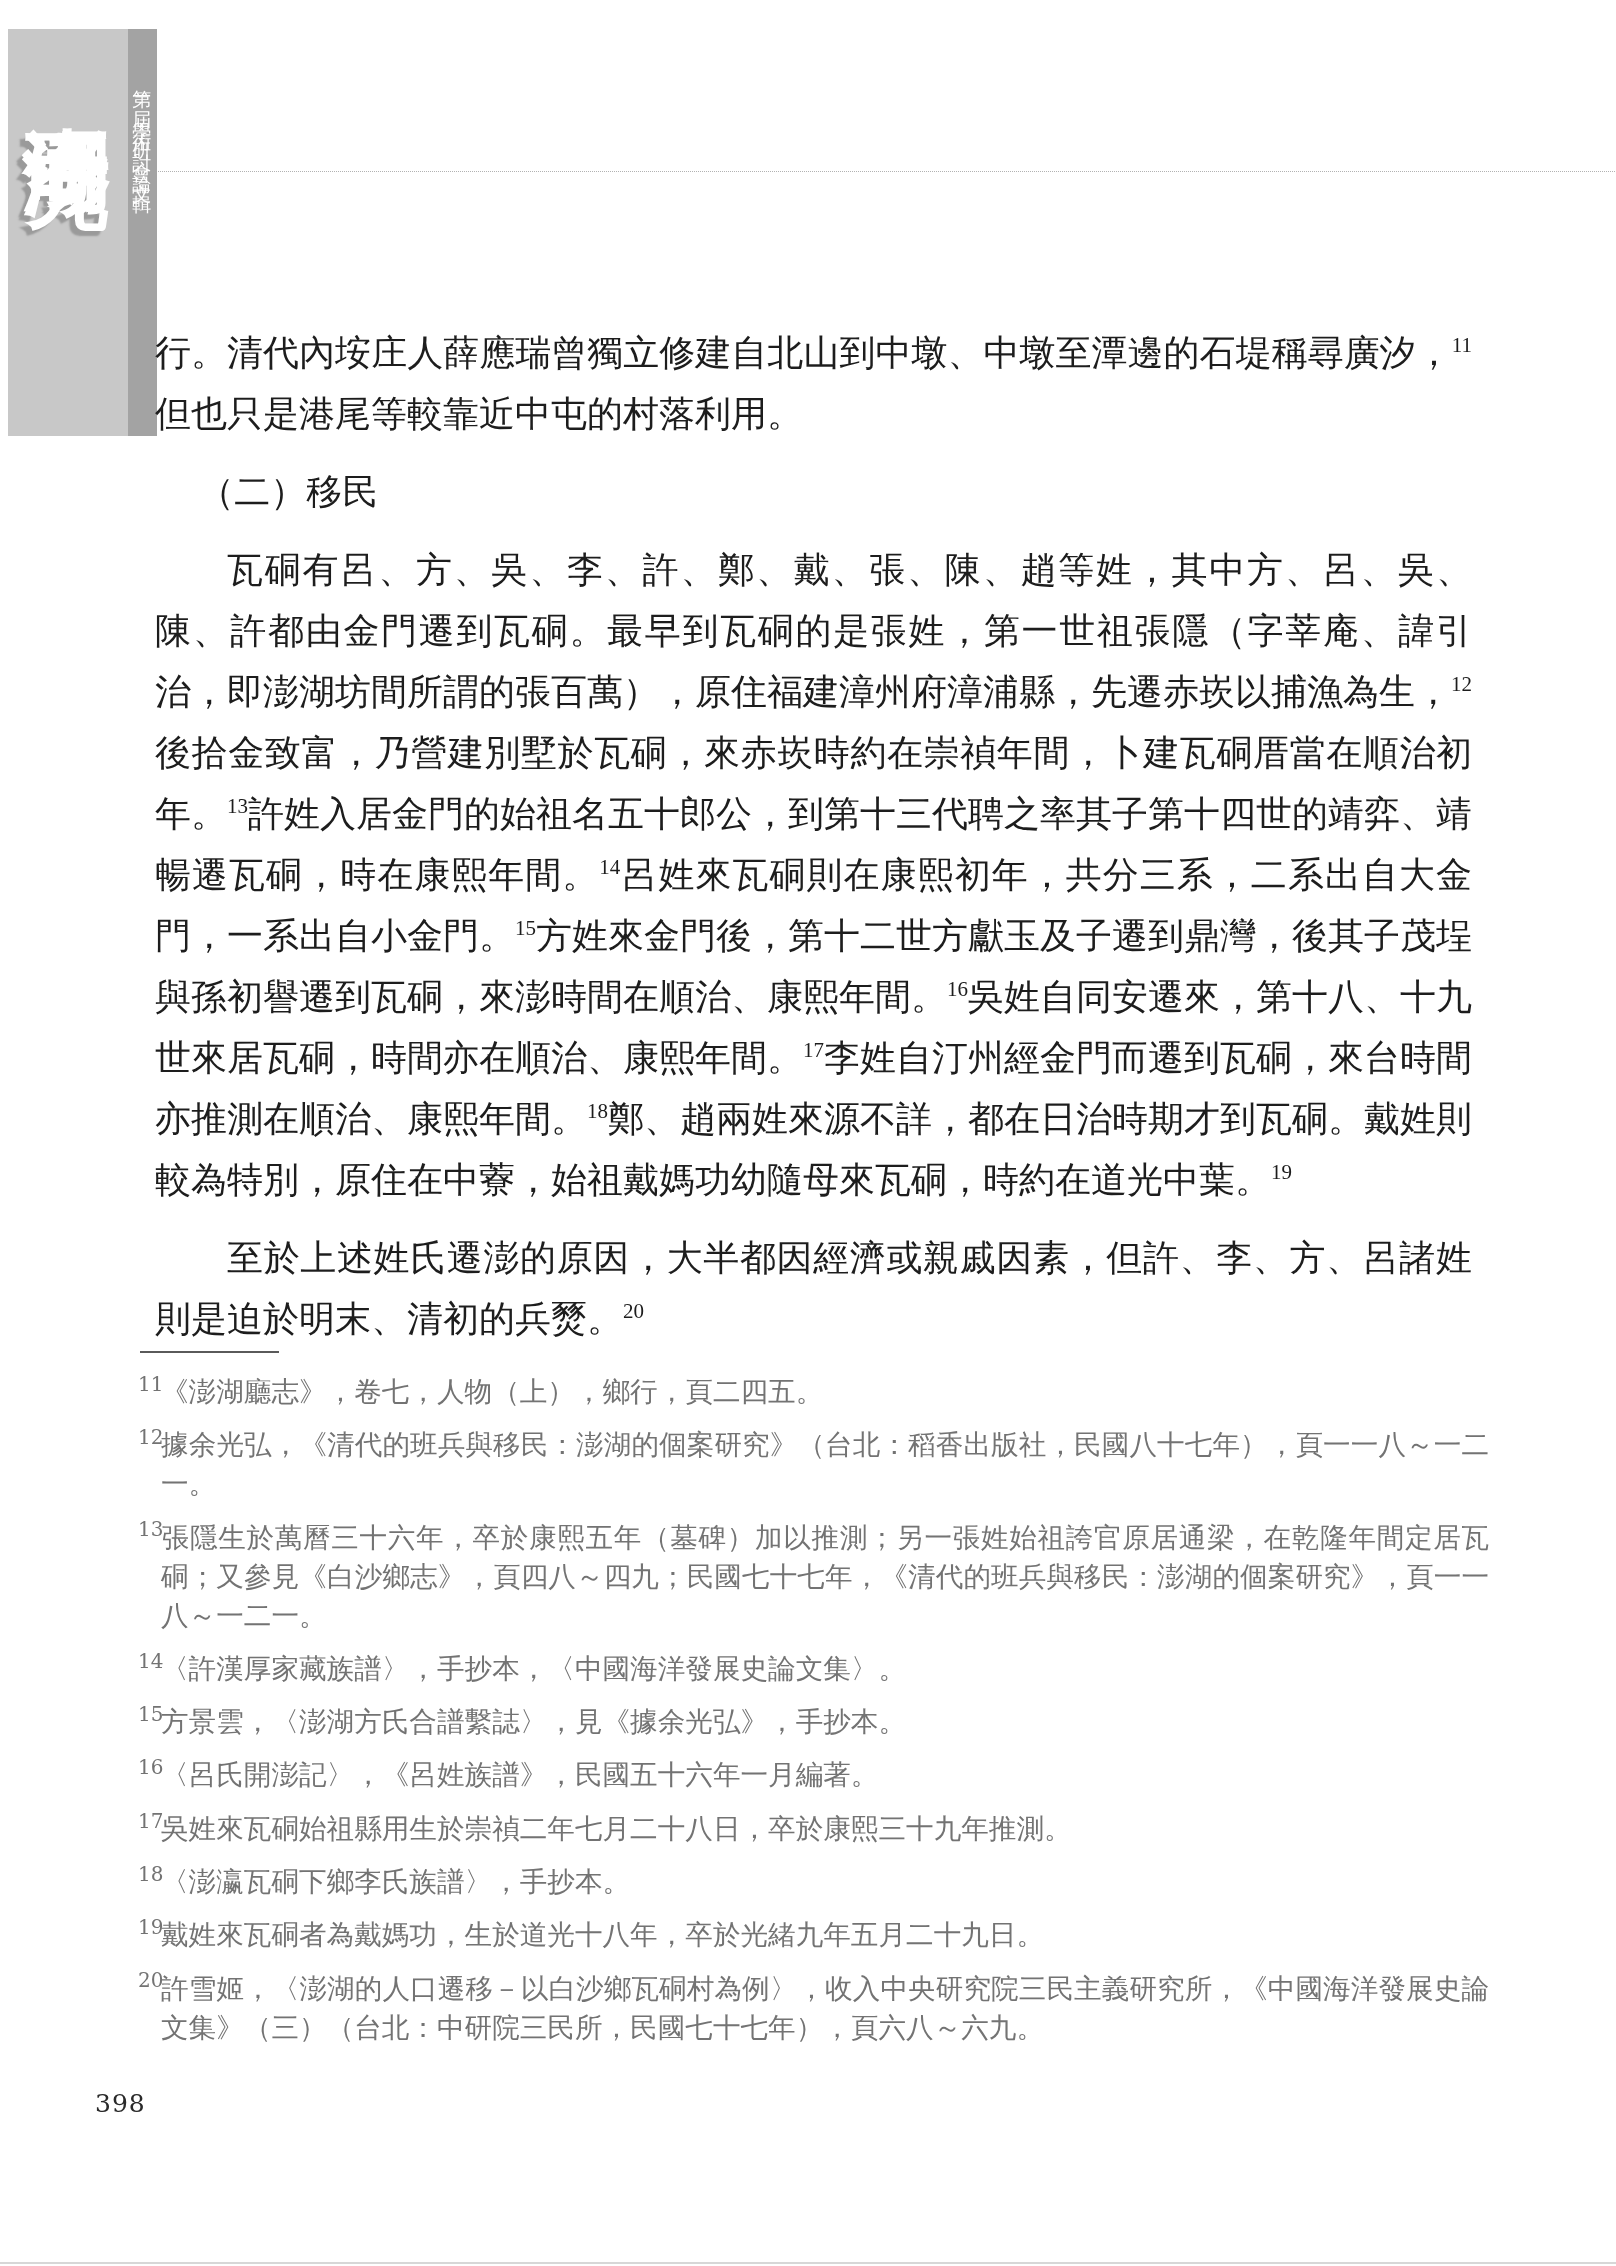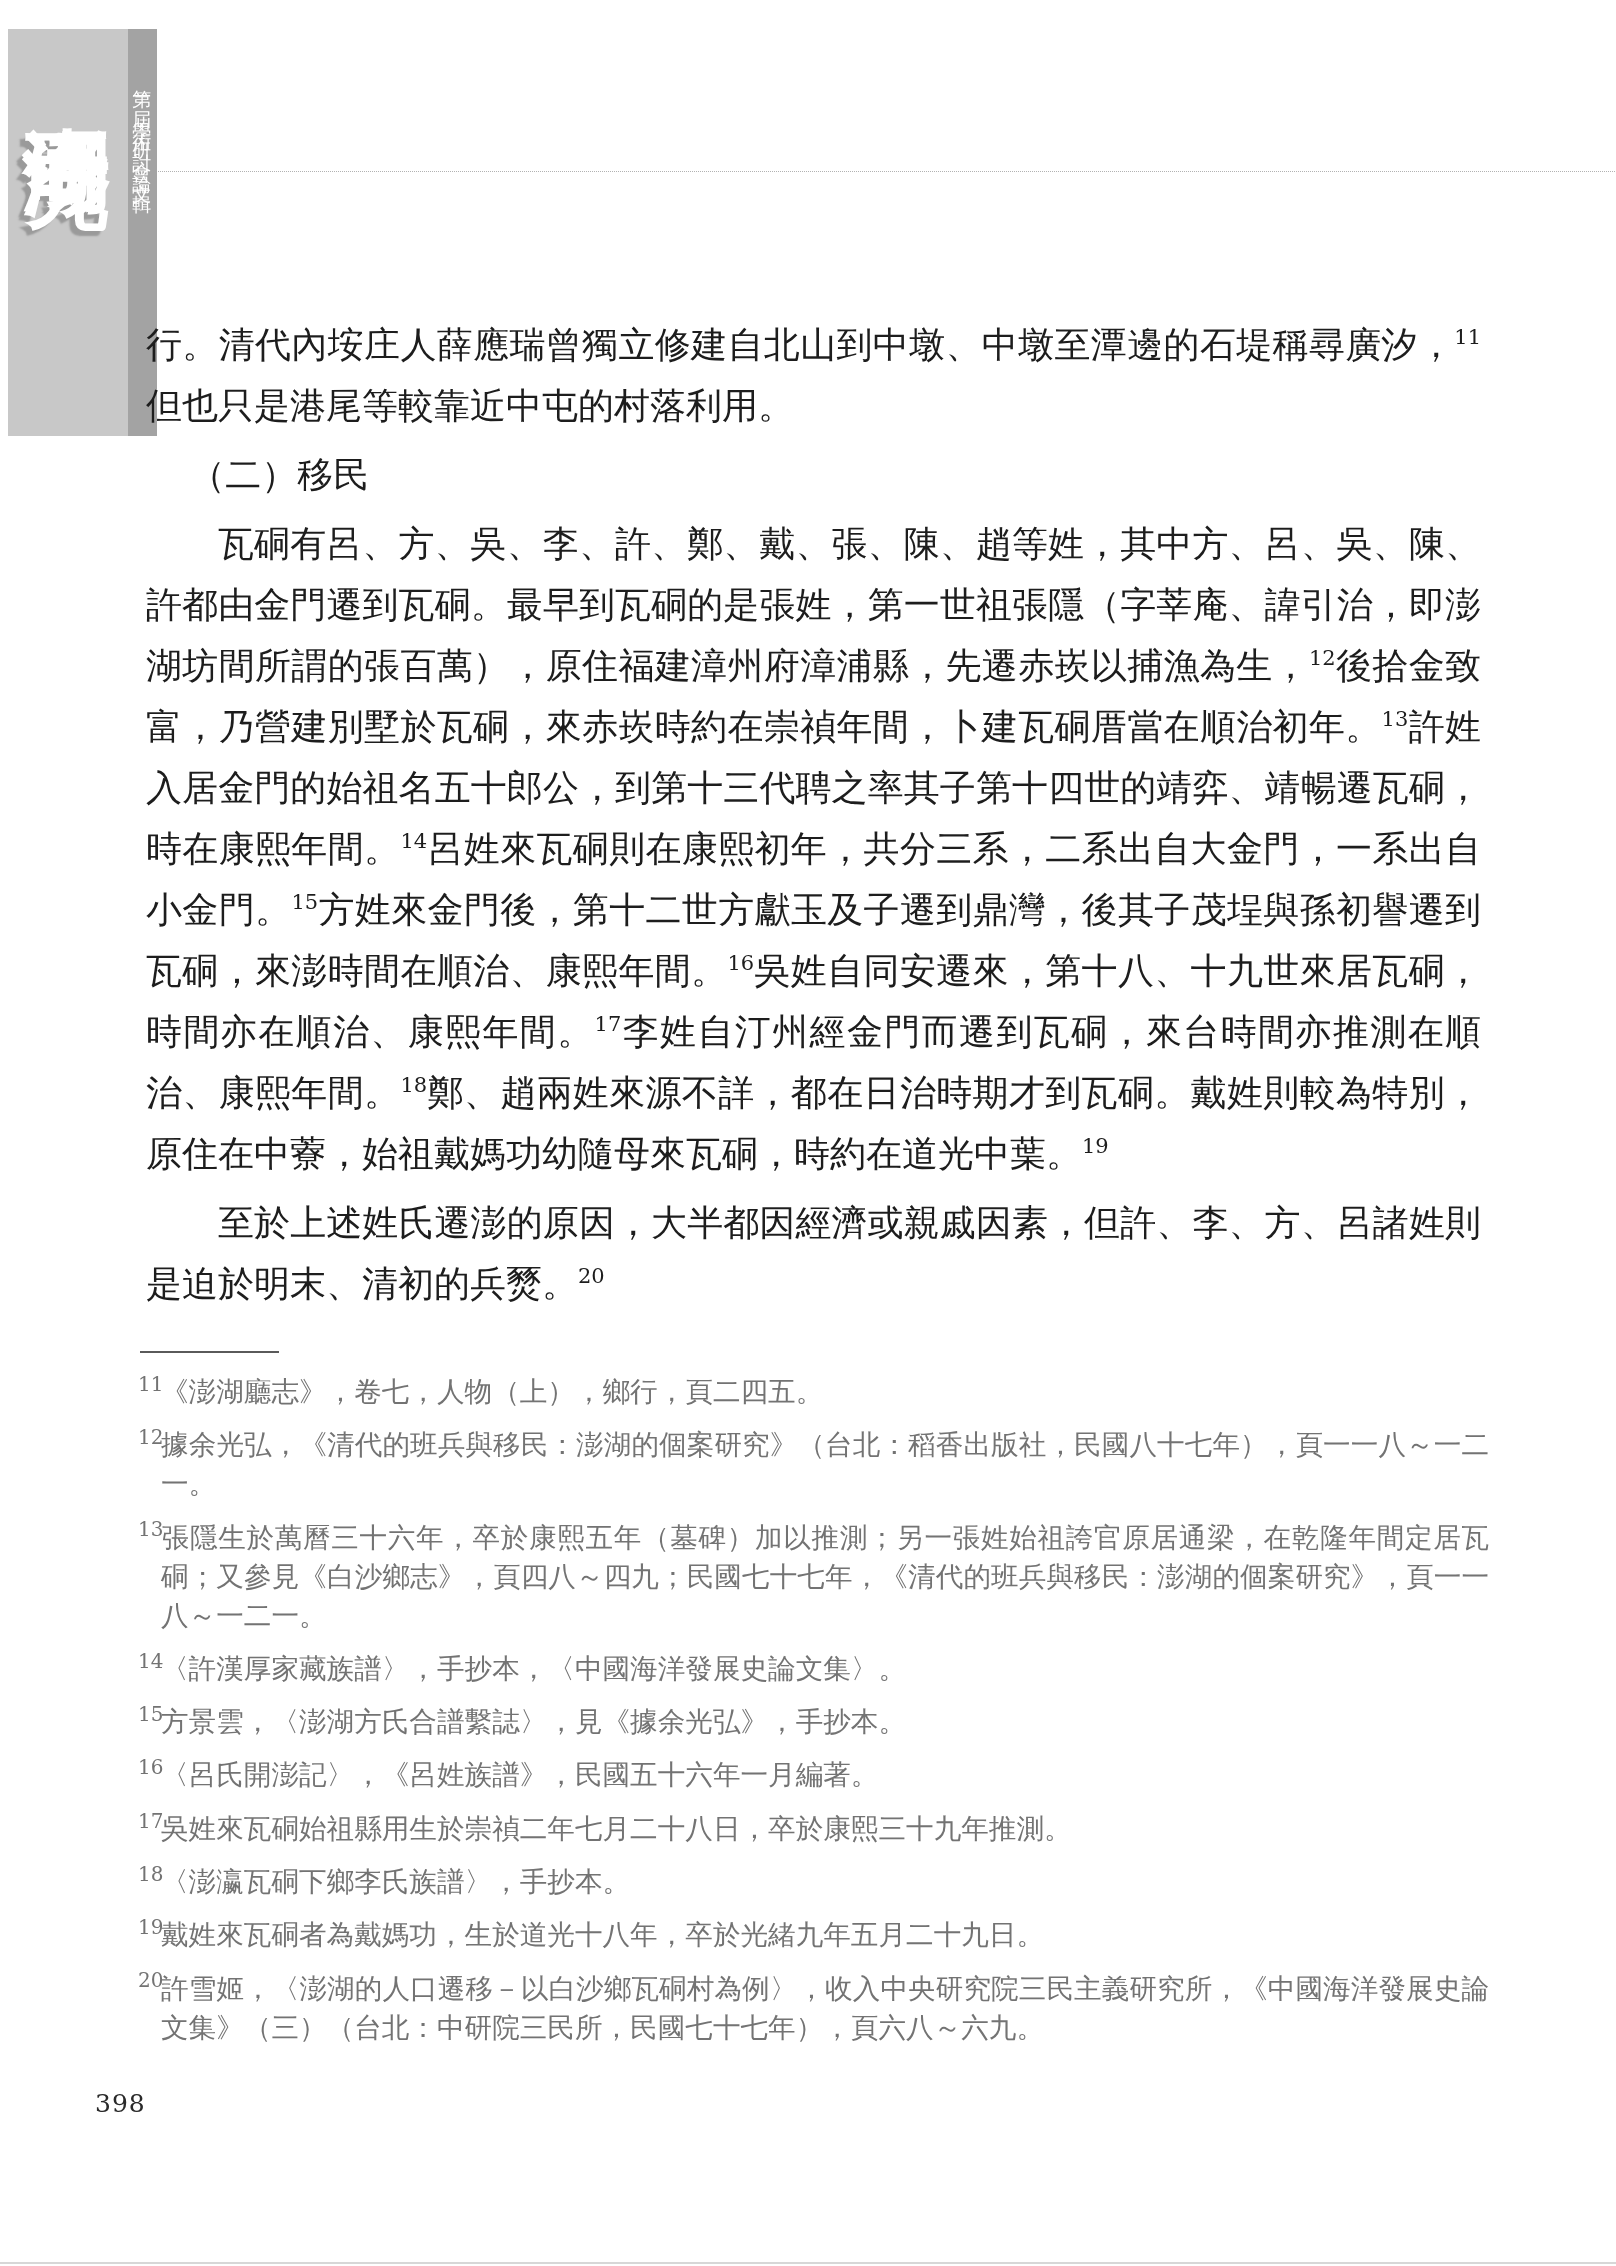--- a/index.html
+++ b/index.html
@@ -41,21 +41,21 @@
     position:absolute;top:171px;left:158px;right:0;
     border-top:1.9px dotted #b2b2b2;height:0;
   }
   
   .main-text{
     position:absolute;left:138px;top:306px;width:1351px;
     font-size:36px;line-height:61px;
     text-align:justify;text-justify:inter-character;
     color:#1d1d1d;
   }
-  .para{margin:8px;}
+  .para{margin:17px;font-family:Liberation Serif, serif;}
   .fnref{
     font-size:21px;line-height:0;vertical-align:super;
     letter-spacing:0;
   }
   
   .footnote-area{
     position:absolute;left:138px;top:1351px;width:1351px;
   }
   .fn-rule{
     width:139px;border-top:2.9px solid #5a5a5a;height:0;

